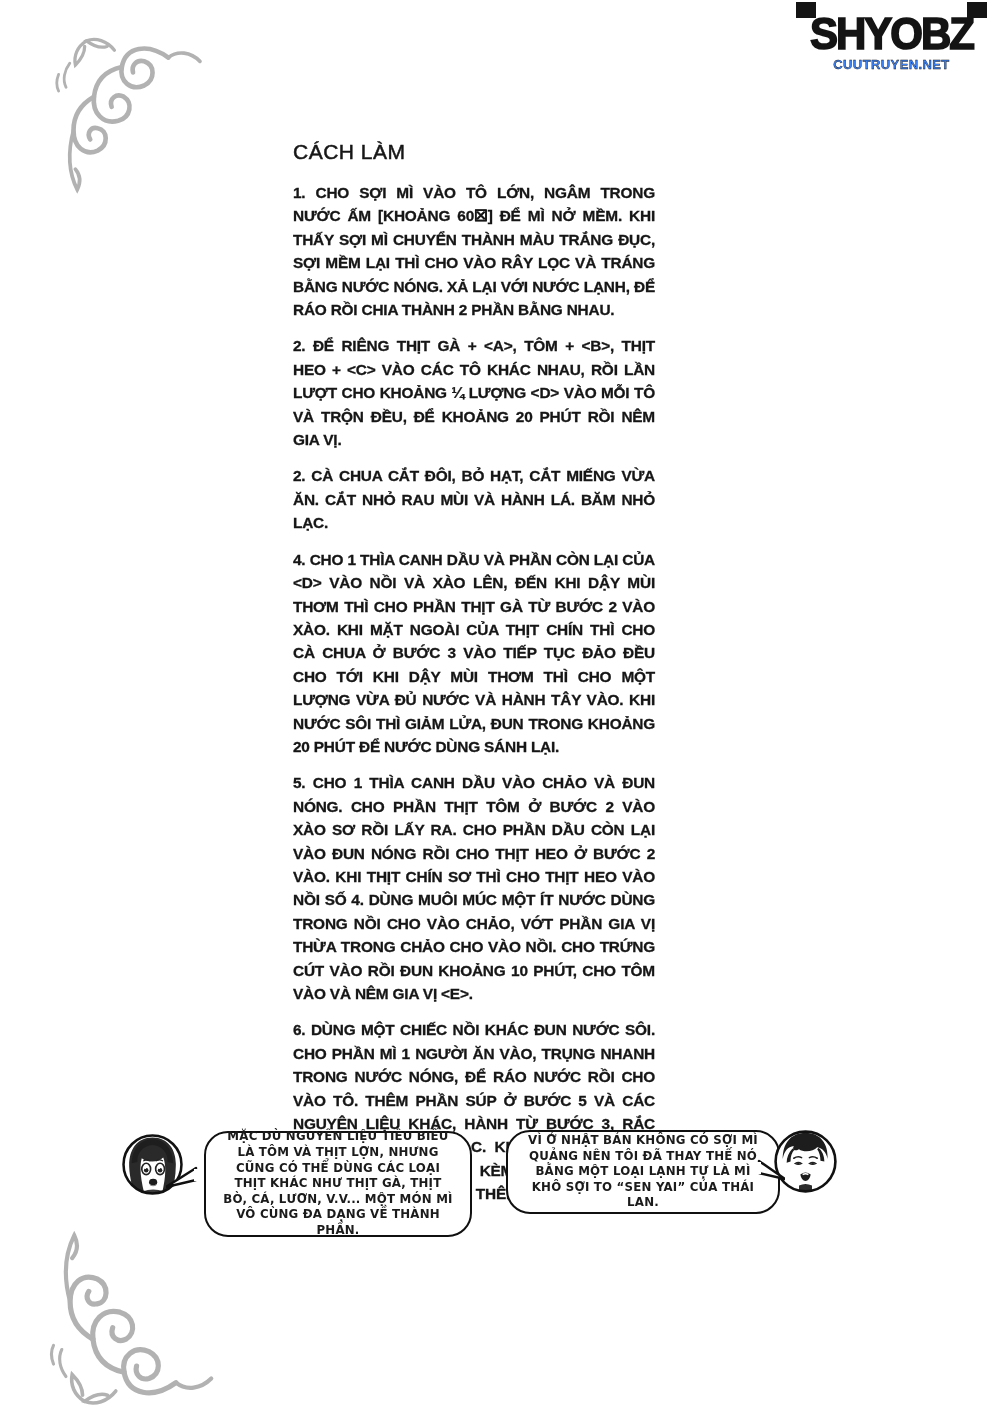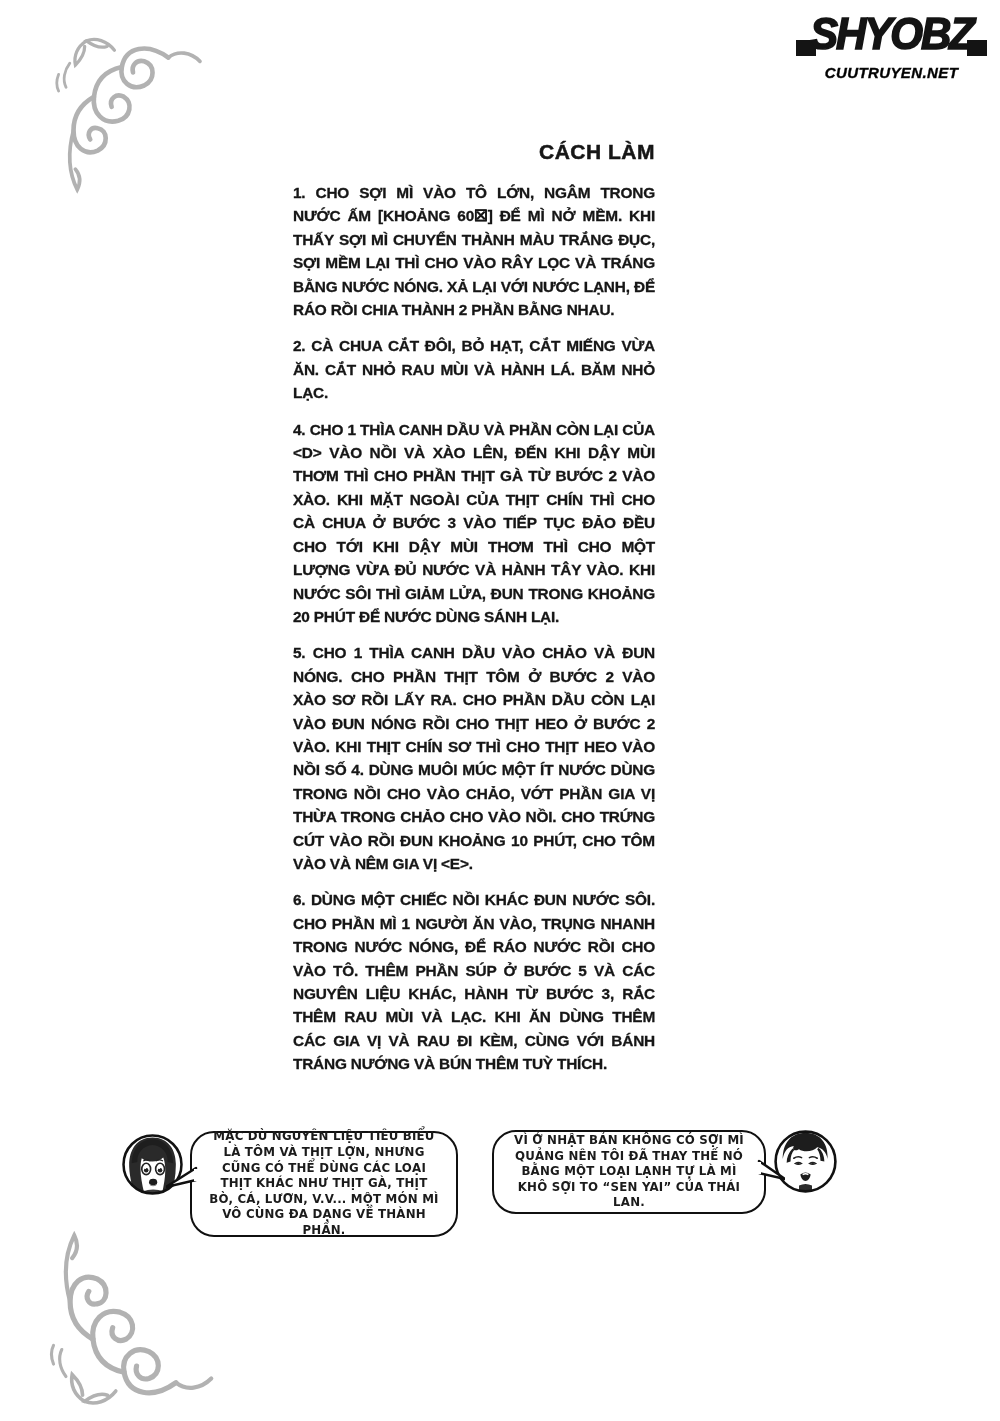--- a/index.html
+++ b/index.html
@@ -6,55 +6,55 @@
   body{
     width:1000px;height:1421px;position:relative;background:#ffffff;
     font-family:"Liberation Sans",sans-serif;color:#161616;overflow:hidden;
   }
   
   .flourish{position:absolute;pointer-events:none;}
   .flourish-top{left:36px;top:26px;width:168px;height:172px;}
   .flourish-bottom{left:26px;top:1226px;width:192px;height:192px;transform:scaleY(-1);}
   
   .logo{position:absolute;top:10px;right:16px;width:196px;}
-  .logo-frame{display:flex;align-items:center;font-style:italic;}
+  .logo-frame{display:flex;align-items:flex-start;}
   .bk{width:14px;flex:none;position:relative;}
   .bk-l{border-left:8px solid #141414;}
   .bk-r{border-right:8px solid #141414;}
   .bk-l::before,.bk-r::before{content:"";position:absolute;top:0;width:20px;height:8px;background:#141414;}
   .bk-l::after,.bk-r::after{content:"";position:absolute;bottom:0;width:20px;height:8px;background:#141414;}
   .bk-l::before,.bk-l::after{left:0;}
   .bk-r::before,.bk-r::after{right:0;}
   .logo-mid{flex:1;text-align:center;padding:2px 0 4px 0;}
   .logo-brand{
     font-size:42px;line-height:44px;font-weight:bold;letter-spacing:-2px;
     -webkit-text-stroke:1.6px #141414;color:#141414;display:block;transform:scaleY(1.05);
   }
   .logo-site{
-    font-size:15px;font-weight:bold;letter-spacing:0.4px;color:#000000;display:block;margin-top:8px;
+    font-size:13px;font-weight:bold;letter-spacing:0.4px;color:#3b82f6;display:block;margin-top:1px;
     -webkit-text-stroke:0.4px #141414;
   }
   
   .recipe{position:absolute;left:293px;top:140px;width:362px;}
   .recipe-title{
-    text-align:right;font-size:21px;font-weight:bold;letter-spacing:0.5px;
+    text-align:left;font-size:21px;font-weight:normal;letter-spacing:0.5px;
     margin:0 0 17px 0;-webkit-text-stroke:0.5px #161616;
   }
   .step{
     font-size:15.4px;font-weight:bold;line-height:23.4px;text-align:justify;
     margin:10px 0 13px 0;letter-spacing:-0.2px;font-stretch:condensed;
     -webkit-text-stroke:0.3px #161616;
   }
   
   .bubble{
     position:absolute;background:#fff;border:2.5px solid #101010;border-radius:24px;
     display:flex;align-items:center;justify-content:center;text-align:center;
     font-family:"DejaVu Sans","Liberation Sans",sans-serif;
     font-size:11.8px;font-weight:bold;line-height:15.6px;letter-spacing:0.2px;
-    padding:8px 16px;box-sizing:border-box;color:#1b1b1b;
+    padding:8px 16px;box-sizing:border-box;color:#1b1b1b;margin-left:14px;
   }
   .bubble-left{left:190px;top:1131px;width:268px;height:106px;}
   .bubble-right{left:492px;top:1130px;width:274px;height:84px;}
   .tail{position:absolute;}
   .tail-left{left:166px;top:1165px;width:32px;height:28px;z-index:3;}
   .tail-right{left:757px;top:1158px;width:28px;height:26px;z-index:3;}
   .avatar{position:absolute;}
   .avatar-left{left:121px;top:1133px;width:63px;height:63px;}
   .avatar-right{left:773px;top:1129px;width:65px;height:65px;}
 </style>
@@ -96,20 +96,21 @@
       <span class="logo-brand">SHYOBZ</span>
       <span class="logo-site">CUUTRUYEN.NET</span>
     </span>
     <span class="bk bk-r"></span>
   </div>
 </div>
 
 <div class="recipe">
   <h1 class="recipe-title">CÁCH LÀM</h1>
   <p class="step">1. CHO SỢI MÌ VÀO TÔ LỚN, NGÂM TRONG NƯỚC ẤM [KHOẢNG 60☒] ĐỂ MÌ NỞ MỀM. KHI THẤY SỢI MÌ CHUYỂN THÀNH MÀU TRẮNG ĐỤC, SỢI MỀM LẠI THÌ CHO VÀO RÂY LỌC VÀ TRÁNG BẰNG NƯỚC NÓNG. XẢ LẠI VỚI NƯỚC LẠNH, ĐỂ RÁO RỒI CHIA THÀNH 2 PHẦN BẰNG NHAU.</p>
+  <p class="step">2. ĐỂ RIÊNG THỊT GÀ + &lt;A&gt;, TÔM + &lt;B&gt;, THỊT HEO + &lt;C&gt; VÀO CÁC TÔ KHÁC NHAU, RỒI LẦN LƯỢT CHO KHOẢNG ¼ LƯỢNG &lt;D&gt; VÀO MỖI TÔ VÀ TRỘN ĐỀU, ĐỂ KHOẢNG 20 PHÚT RỒI NÊM GIA VỊ.</p>
   <p class="step">2. CÀ CHUA CẮT ĐÔI, BỎ HẠT, CẮT MIẾNG VỪA ĂN. CẮT NHỎ RAU MÙI VÀ HÀNH LÁ. BĂM NHỎ LẠC.</p>
   <p class="step">4. CHO 1 THÌA CANH DẦU VÀ PHẦN CÒN LẠI CỦA &lt;D&gt; VÀO NỒI VÀ XÀO LÊN, ĐẾN KHI DẬY MÙI THƠM THÌ CHO PHẦN THỊT GÀ TỪ BƯỚC 2 VÀO XÀO. KHI MẶT NGOÀI CỦA THỊT CHÍN THÌ CHO CÀ CHUA Ở BƯỚC 3 VÀO TIẾP TỤC ĐẢO ĐỀU CHO TỚI KHI DẬY MÙI THƠM THÌ CHO MỘT LƯỢNG VỪA ĐỦ NƯỚC VÀ HÀNH TÂY VÀO. KHI NƯỚC SÔI THÌ GIẢM LỬA, ĐUN TRONG KHOẢNG 20 PHÚT ĐỂ NƯỚC DÙNG SÁNH LẠI.</p>
   <p class="step">5. CHO 1 THÌA CANH DẦU VÀO CHẢO VÀ ĐUN NÓNG. CHO PHẦN THỊT TÔM Ở BƯỚC 2 VÀO XÀO SƠ RỒI LẤY RA. CHO PHẦN DẦU CÒN LẠI VÀO ĐUN NÓNG RỒI CHO THỊT HEO Ở BƯỚC 2 VÀO. KHI THỊT CHÍN SƠ THÌ CHO THỊT HEO VÀO NỒI SỐ 4. DÙNG MUÔI MÚC MỘT ÍT NƯỚC DÙNG TRONG NỒI CHO VÀO CHẢO, VỚT PHẦN GIA VỊ THỪA TRONG CHẢO CHO VÀO NỒI. CHO TRỨNG CÚT VÀO RỒI ĐUN KHOẢNG 10 PHÚT, CHO TÔM VÀO VÀ NÊM GIA VỊ &lt;E&gt;.</p>
   <p class="step">6. DÙNG MỘT CHIẾC NỒI KHÁC ĐUN NƯỚC SÔI. CHO PHẦN MÌ 1 NGƯỜI ĂN VÀO, TRỤNG NHANH TRONG NƯỚC NÓNG, ĐỂ RÁO NƯỚC RỒI CHO VÀO TÔ. THÊM PHẦN SÚP Ở BƯỚC 5 VÀ CÁC NGUYÊN LIỆU KHÁC, HÀNH TỪ BƯỚC 3, RẮC THÊM RAU MÙI VÀ LẠC. KHI ĂN DÙNG THÊM CÁC GIA VỊ VÀ RAU ĐI KÈM, CÙNG VỚI BÁNH TRÁNG NƯỚNG VÀ BÚN THÊM TUỲ THÍCH.</p>
 </div>
 
 <svg class="avatar avatar-left" viewBox="0 0 100 100">
   <defs>
       <clipPath id="cf">
         <circle cx="50" cy="50" r="46"></circle>

